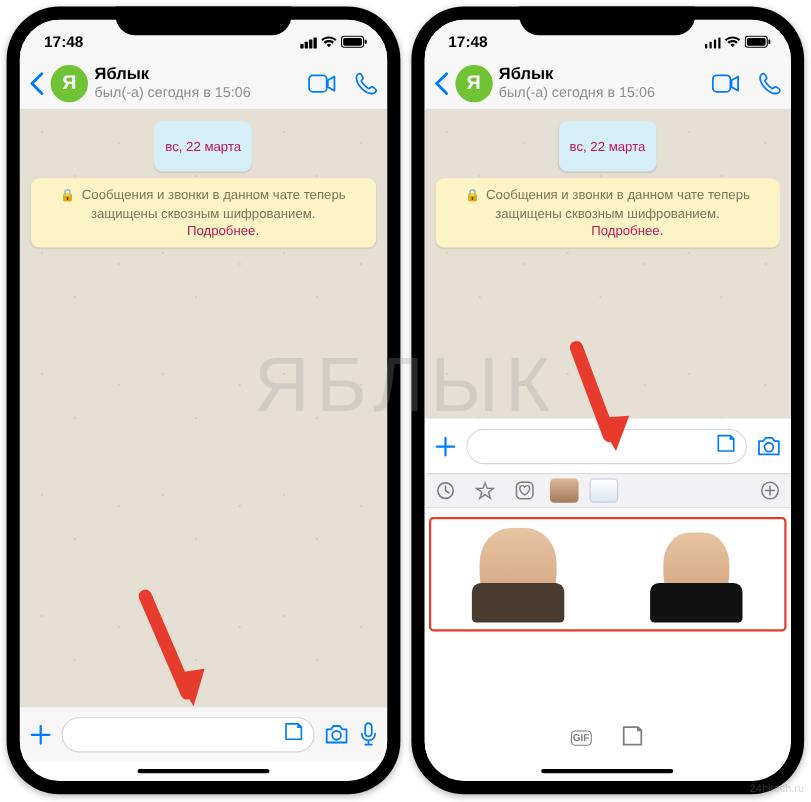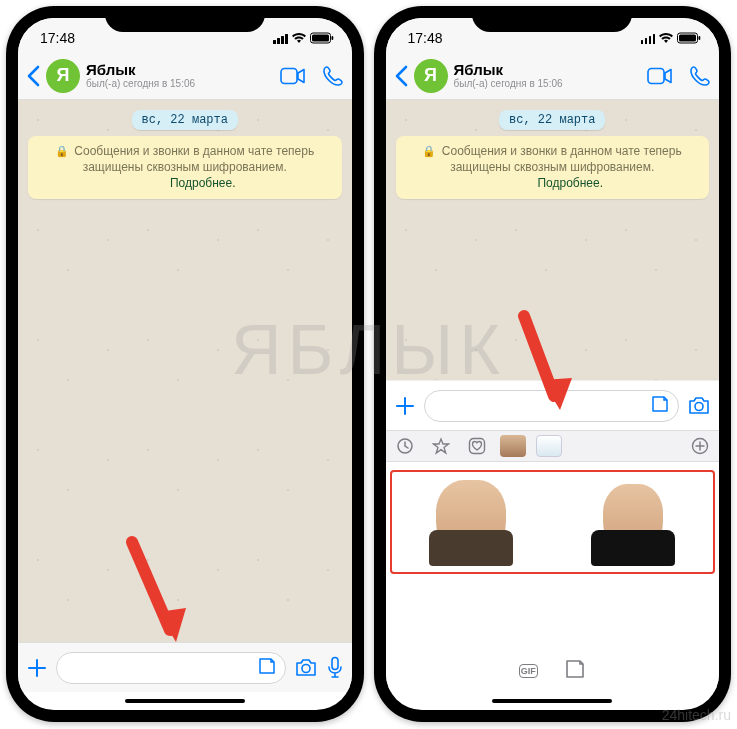--- a/index.html
+++ b/index.html
@@ -20,21 +20,21 @@
     color: rgba(150,150,150,0.25);
     font-weight: 300;
     letter-spacing: 6px;
     z-index: 5;
     pointer-events: none;
   }
   .watermark2 {
     position: absolute;
     bottom: 6px;
     right: 6px;
-    font-size: 14px;
+    font-size: 10px;
     color: rgba(150,150,150,0.35);
     z-index: 5;
   }
   .phones { display: flex; gap: 10px; padding: 6px; }
   .phone {
     width: 358px;
     height: 716px;
     background: #000;
     border-radius: 48px;
     padding: 12px;
@@ -60,21 +60,21 @@
     border-radius: 0 0 18px 18px;
     z-index: 20;
   }
   .statusbar {
     height: 34px;
     display: flex;
     justify-content: space-between;
     align-items: center;
     padding: 6px 18px 0 22px;
     font-size: 14px;
-    font-weight: 400;
+    font-weight: 700;
     background: #f7f7f7;
     gap: 14px;
   }
   .sb-time { min-width: 50px; }
   .sb-right { display: flex; gap: 3px; align-items: center; }
   .sig-bars { display: flex; gap:1.5px; align-items: flex-end; height:11px;}
   .sig-bars span { width:2.5px; background:#000; display:block; border-radius:0.5px;}
   .sig-bars span:nth-child(1){height:4px}.sig-bars span:nth-child(2){height:6px}.sig-bars span:nth-child(3){height:8px}.sig-bars span:nth-child(4){height:10px}
   .wifi-icon svg, .battery-icon svg { display:block; }
   .navbar {
@@ -88,65 +88,64 @@
   }
   .back { color:#007aff; display:flex; align-items:center; }
   .avatar {
     width:34px; height:34px; border-radius:50%;
     background:#6fc335; color:#fff;
     display:flex; align-items:center; justify-content:center;
     font-weight:600; font-size:18px;
   }
   .title-block { flex:1; min-width:0; }
   .title-name { font-size:15px; font-weight:600; line-height:1.1; }
-  .title-sub { font-size:10px; color:#8e8e93; line-height:1.1;}
+  .title-sub { font-size:13px; color:#8e8e93; line-height:1.1;}
   .nav-actions { display:flex; gap:16px; color:#007aff; }
   .icon-btn { display:flex; align-items:center; }
   .chat-bg {
     flex:1;
     background:#e6dfd3;
     position:relative;
     overflow:hidden;
   }
   .doodle-layer {
     position:absolute; inset:0;
     opacity:0.07;
     background-image: radial-gradient(circle at 20px 20px, #000 1px, transparent 1px),
                       radial-gradient(circle at 50px 60px, #000 1px, transparent 1px),
                       radial-gradient(circle at 90px 30px, #000 1px, transparent 1px);
     background-size: 110px 110px;
   }
   .date-pill {
     margin: 10px auto 6px;
     background:#d6eef6;
-    color:#0c4a6e;
+    color:#be185d;
     font-size:12px;
-    padding:3px 10px;
+    padding:16px 10px;
     border-radius:8px;
     width: fit-content;
     box-shadow:0 1px 1px rgba(0,0,0,0.1);
     position:relative;
     z-index:2;
-    font-family:Liberation Mono, monospace;
   }
   .notice {
     margin: 4px 10px;
     background:#fdf4c5;
     color:#7b7558;
     font-size:12px;
     text-align:center;
     padding:7px 10px;
     border-radius:8px;
     box-shadow:0 1px 1px rgba(0,0,0,0.08);
     position:relative;
     z-index:2;
     line-height:1.35;
   }
   .notice .lock { margin-right:2px; font-size:11px; }
-  .notice .more { color:#14532d;padding-left:36px; }
+  .notice .more { color:#be185d;padding-left:36px; }
   .input-bar {
     height: 50px;
     background:#f7f7f7;
     border-top:1px solid #dedede;
     display:flex;
     align-items:center;
     padding:0 8px;
     gap:8px;
   }
   .input-bar.whitebg { background:#fff; border-top:1px solid #eee;}

